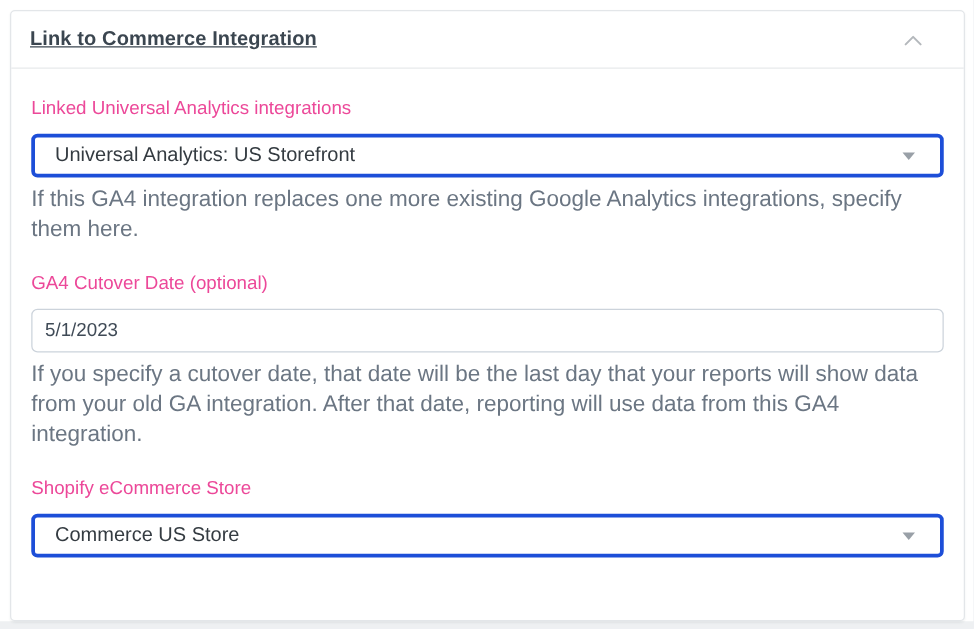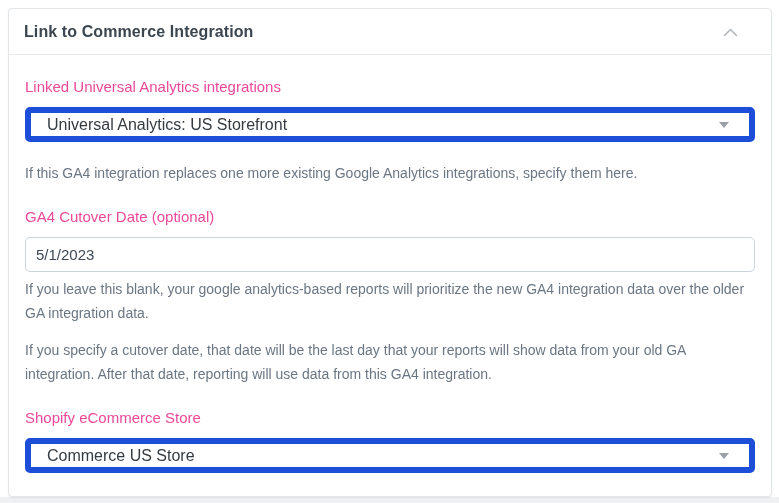--- a/index.html
+++ b/index.html
@@ -42,20 +42,21 @@
     align-items: center;
     justify-content: space-between;
     padding: 14px 16px 13px 15px;
     border-bottom: 1px solid #e8eaec;
   }
   .card-title {
     font-size: 16px;
     font-weight: bold;
     color: #3b4650;
     letter-spacing: 0.1px;
+    text-decoration: underline;
   }
   .chevron-btn {
     width: 22px;
     height: 16px;
     display: flex;
     align-items: center;
     justify-content: center;
     cursor: pointer;
     background: none;
     border: none;
@@ -66,28 +67,28 @@
     padding: 23px 16px 0 16px;
   }
   .field-label {
     display: block;
     font-size: 15px;
     color: #ec4899;
     margin: 0 0 12px 0;
   }
   .select-control {
     height: 35px;
-    border: 6px solid #1d4ed8;
+    border: 3px solid #1d4ed8;
     border-radius: 5px;
     background: #ffffff;
     display: flex;
     align-items: center;
     justify-content: space-between;
     padding: 0 20px 0 16px;
-    margin-bottom: 19px;
+    margin-bottom: 5px;
     cursor: pointer;
   }
   .select-value {
     font-size: 16px;
     color: #343b41;
   }
   .caret-down {
     width: 0;
     height: 0;
     border-left: 5px solid transparent;
@@ -102,21 +103,21 @@
     border-radius: 5px;
     background: #ffffff;
     padding: 0 10px;
     margin-bottom: 5px;
     font-family: Liberation Sans, sans-serif;
     font-size: 15px;
     color: #3f4a56;
     outline: none;
   }
   .help {
-    font-size: 14px;
+    font-size: 18px;
     line-height: 24px;
     color: #6b7683;
     margin: 0 0 23px 0;
   }
   .help.tight {
     margin-bottom: 13px;
   }
 </style>
 </head>
 <body>
@@ -141,21 +142,20 @@
 
       <label class="field-label">Linked Universal Analytics integrations</label>
       <div class="select-control">
         <span class="select-value">Universal Analytics: US Storefront</span>
         <span class="caret-down"></span>
       </div>
       <p class="help">If this GA4 integration replaces one more existing Google Analytics integrations, specify them here.</p>
 
       <label class="field-label">GA4 Cutover Date (optional)</label>
       <input class="text-input" type="text" value="5/1/2023" style="">
-      <p class="help tight">If you leave this blank, your google analytics-based reports will prioritize the new GA4 integration data over the older GA integration data.</p>
       <p class="help">If you specify a cutover date, that date will be the last day that your reports will show data from your old GA integration. After that date, reporting will use data from this GA4 integration.</p>
 
       <label class="field-label">Shopify eCommerce Store</label>
       <div class="select-control">
         <span class="select-value">Commerce US Store</span>
         <span class="caret-down"></span>
       </div>
 
     </div>
   </div>

